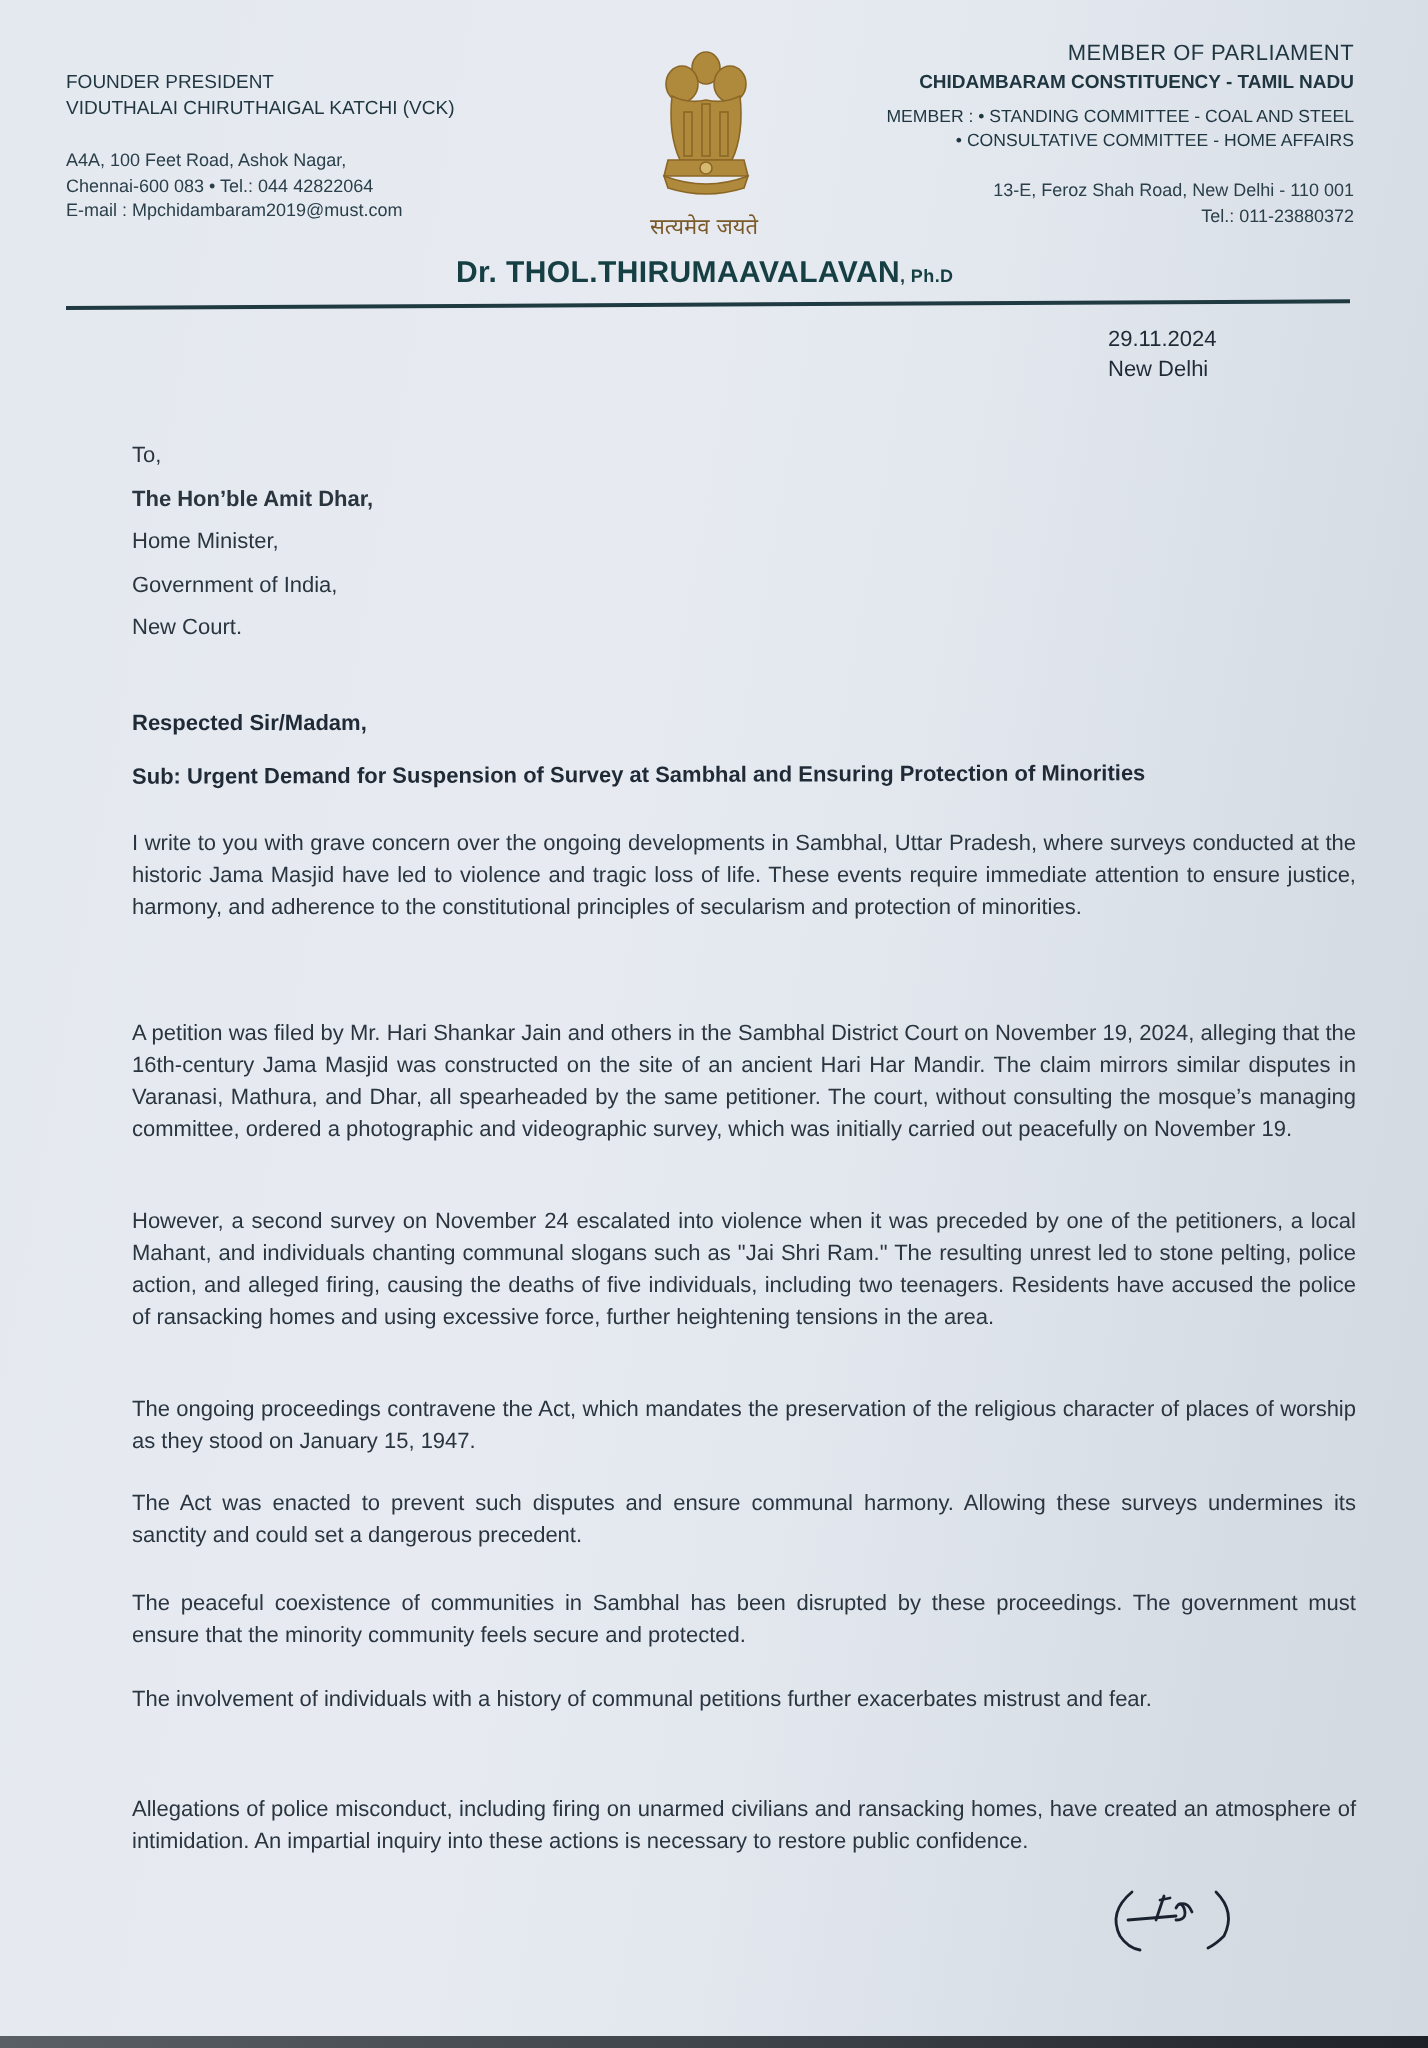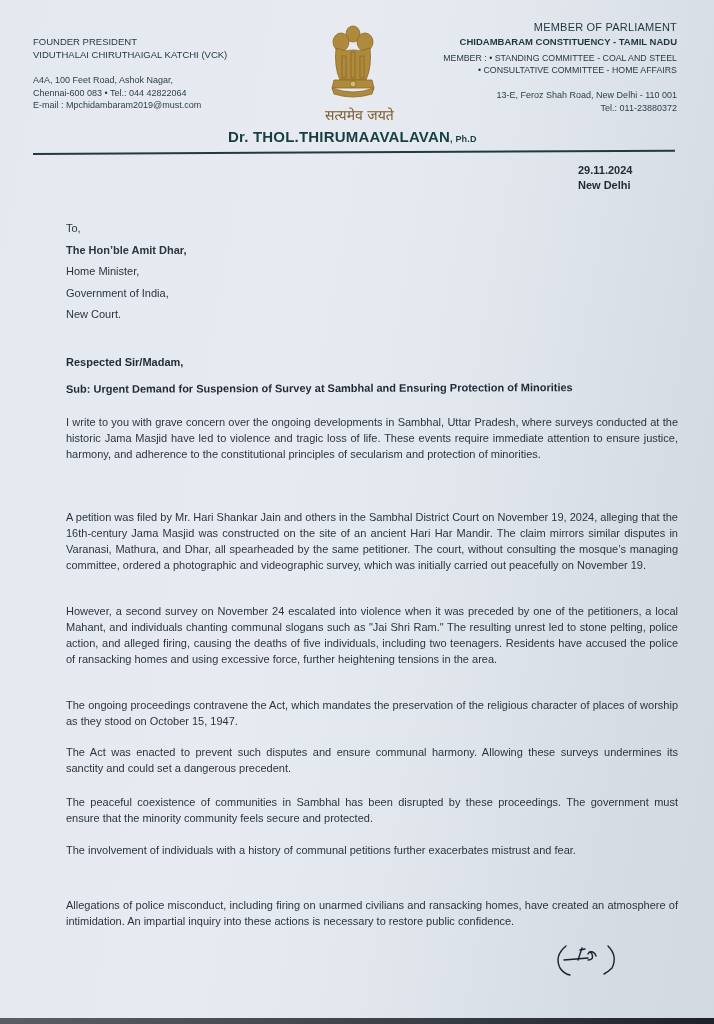--- a/index.html
+++ b/index.html
@@ -25,32 +25,32 @@
     .lh-left .addr { font-size: 9px; line-height: 12.5px; color: #2a3f4a; }
     .lh-right { position: absolute; right: 37px; top: 20px; text-align: right; color: #1f3540; }
     .lh-right .mp { font-size: 11px; line-height: 15px; letter-spacing: 0.2px; }
     .lh-right .const { font-size: 9.5px; line-height: 13px; font-weight: bold; }
     .lh-right .comm { font-size: 8.8px; line-height: 12px; margin-top: 4px; }
     .lh-right .addr { font-size: 9px; line-height: 13px; margin-top: 13px; color: #2a3f4a; }
     .emblem {
       position: absolute; left: 322px; top: 22px; width: 62px; height: 92px;
     }
     .emblem-caption {
-      position: absolute; left: 325px; top: 105px; font-size: 14px; color: #7a5a2a; font-family: "DejaVu Sans", sans-serif;
+      position: absolute; left: 325px; top: 105px; font-size: 11px; color: #7a5a2a; font-family: "DejaVu Sans", sans-serif;
     }
     .name-line {
       position: absolute; left: 228px; top: 128px; font-size: 15px; font-weight: bold; color: #163f44;
       white-space: nowrap; letter-spacing: 0.2px;
     }
     .name-line .phd { font-size: 9px; }
     .rule {
       position: absolute; left: 33px; top: 153px; width: 642px; height: 1.5px; background: #1f3a40;
       transform: rotate(-0.3deg); transform-origin: left center;
     }
-    .date-block { position: absolute; left: 578px; top: 163px; font-size: 11px; font-weight: bold; line-height: 15px; color: #1f2a36; }
+    .date-block { position: absolute; left: 554px; top: 163px; font-size: 11px; font-weight: normal; line-height: 15px; color: #1f2a36; }
     
     .recipient { position: absolute; left: 66px; top: 218px; font-size: 11px; line-height: 21.5px; color: #2a3540; }
     .recipient .bold { font-weight: bold; }
     .salutation { position: absolute; left: 66px; top: 356px; font-size: 11px; font-weight: bold; color: #1f2a36; }
     .subject { position: absolute; left: 66px; top: 382px; font-size: 11px; font-weight: bold; color: #1f2a36; white-space: nowrap; transform: rotate(-0.2deg); }
     .body-text { position: absolute; left: 66px; width: 612px; font-size: 11px; line-height: 16px; color: #2a3540; text-align: justify; }
     .signature { position: absolute; left: 552px; top: 938px; width: 70px; height: 40px; }
   </style>
 </head>
 <body>
@@ -108,21 +108,21 @@
     <div>Government of India,</div>
     <div>New Court.</div>
   </div>
 
   <div class="salutation">Respected Sir/Madam,</div>
   <div class="subject">Sub: Urgent Demand for Suspension of Survey at Sambhal and Ensuring Protection of Minorities</div>
 
   <p class="body-text" style="top:414px">I write to you with grave concern over the ongoing developments in Sambhal, Uttar Pradesh, where surveys conducted at the historic Jama Masjid have led to violence and tragic loss of life. These events require immediate attention to ensure justice, harmony, and adherence to the constitutional principles of secularism and protection of minorities.</p>
   <p class="body-text" style="top:509px">A petition was filed by Mr. Hari Shankar Jain and others in the Sambhal District Court on November 19, 2024, alleging that the 16th-century Jama Masjid was constructed on the site of an ancient Hari Har Mandir. The claim mirrors similar disputes in Varanasi, Mathura, and Dhar, all spearheaded by the same petitioner. The court, without consulting the mosque’s managing committee, ordered a photographic and videographic survey, which was initially carried out peacefully on November 19.</p>
   <p class="body-text" style="top:603px">However, a second survey on November 24 escalated into violence when it was preceded by one of the petitioners, a local Mahant, and individuals chanting communal slogans such as "Jai Shri Ram." The resulting unrest led to stone pelting, police action, and alleged firing, causing the deaths of five individuals, including two teenagers. Residents have accused the police of ransacking homes and using excessive force, further heightening tensions in the area.</p>
-  <p class="body-text" style="top:697px">The ongoing proceedings contravene the Act, which mandates the preservation of the religious character of places of worship as they stood on October 15, 1947.</p>
+  <p class="body-text" style="top:697px">The ongoing proceedings contravene the Act, which mandates the preservation of the religious character of places of worship as they stood on January 15, 1947.</p>
   <p class="body-text" style="top:744px">The Act was enacted to prevent such disputes and ensure communal harmony. Allowing these surveys undermines its sanctity and could set a dangerous precedent.</p>
   <p class="body-text" style="top:842px">The involvement of individuals with a history of communal petitions further exacerbates mistrust and fear.</p>
   <p class="body-text" style="top:794px">The peaceful coexistence of communities in Sambhal has been disrupted by these proceedings. The government must ensure that the minority community feels secure and protected.</p>
   <p class="body-text" style="top:897px">Allegations of police misconduct, including firing on unarmed civilians and ransacking homes, have created an atmosphere of intimidation. An impartial inquiry into these actions is necessary to restore public confidence.</p>
 
   <svg class="signature" viewBox="0 0 70 40">
     <g fill="none" stroke="#1a2230" stroke-width="1.4" stroke-linecap="round">
       <path d="M14 8 Q2 18 8 30 Q12 36 18 37"></path>
       <path d="M12 22 L36 20"></path>
       <path d="M30 10 L26 22"></path>

